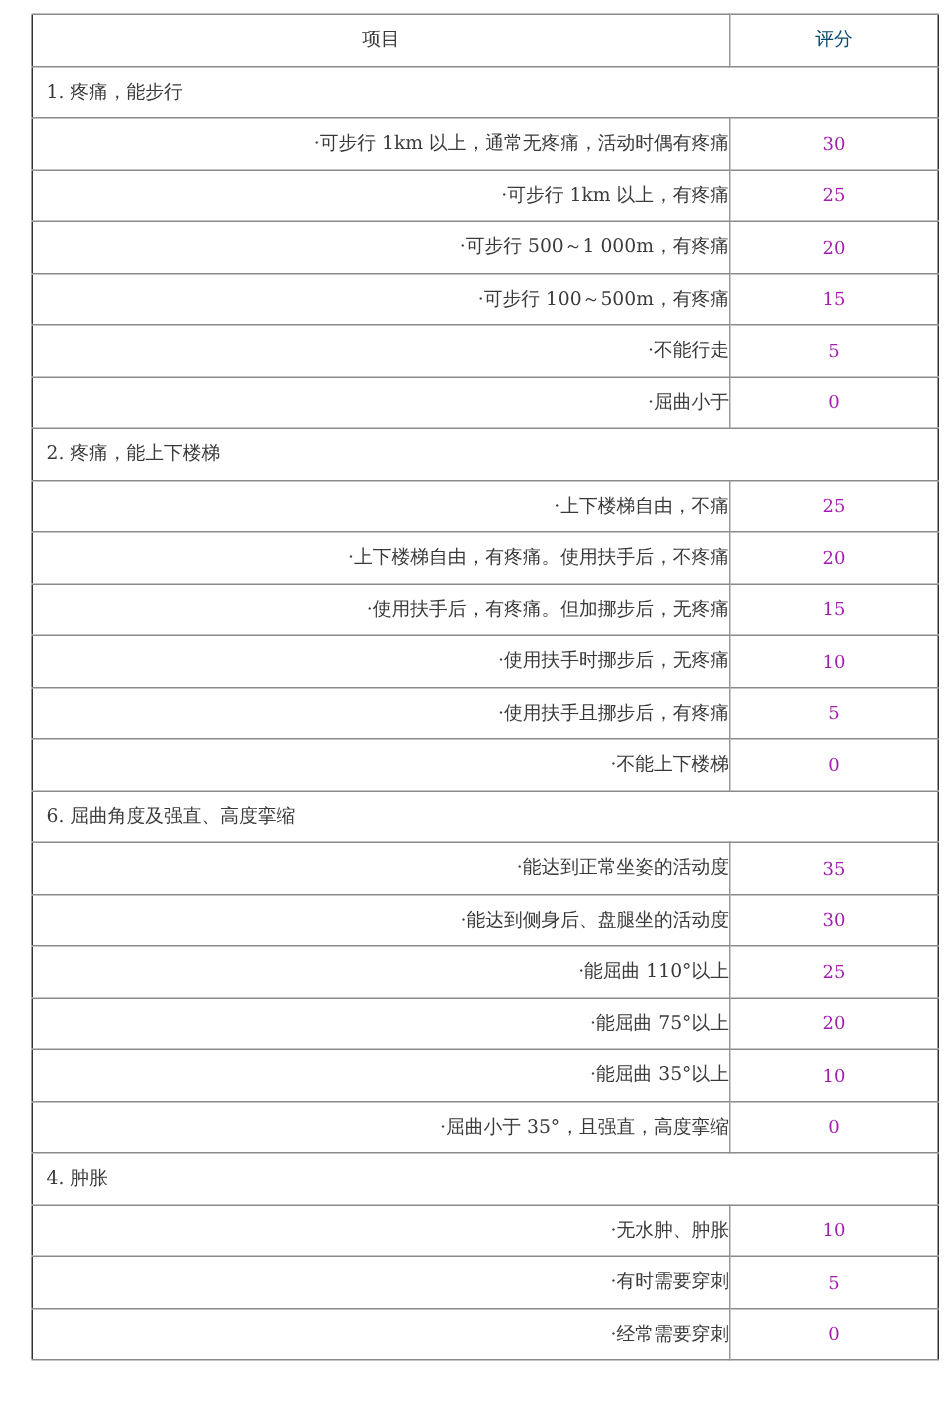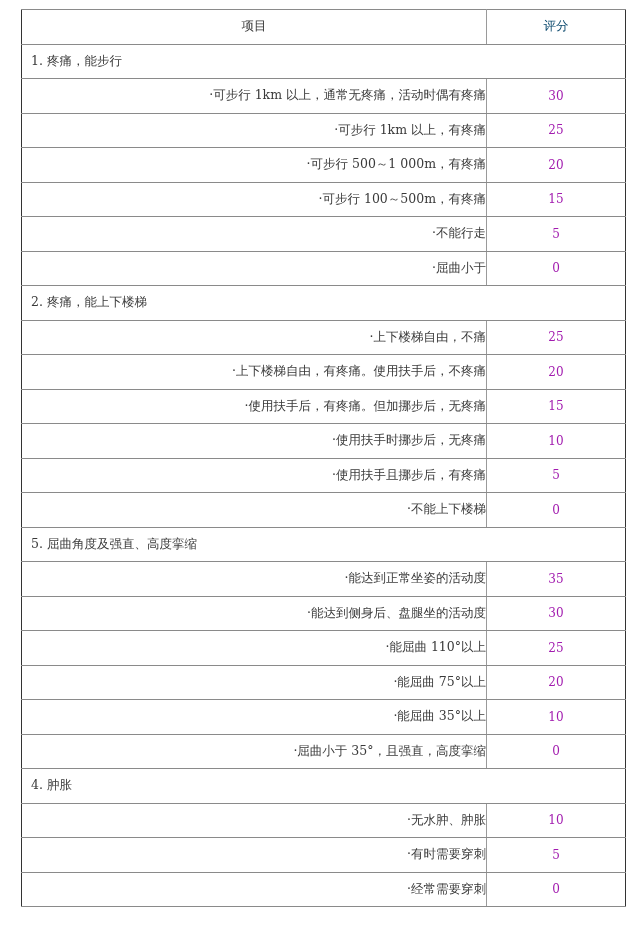--- a/index.html
+++ b/index.html
@@ -127,21 +127,21 @@
       </tr>
       <tr>
         <td class="item-cell"><span class="bullet">·</span><span>使用扶手且挪步后，有疼痛</span></td>
         <td class="score-cell">5</td>
       </tr>
       <tr>
         <td class="item-cell"><span class="bullet">·</span><span>不能上下楼梯</span></td>
         <td class="score-cell">0</td>
       </tr>
       <tr>
-        <td colspan="2" class="section-cell">5. 屈曲角度及强直、高度挛缩</td>
+        <td colspan="2" class="section-cell">6. 屈曲角度及强直、高度挛缩</td>
       </tr>
       <tr>
         <td class="item-cell"><span class="bullet">·</span><span>能达到正常坐姿的活动度</span></td>
         <td class="score-cell">35</td>
       </tr>
       <tr>
         <td class="item-cell"><span class="bullet">·</span><span>能达到侧身后、盘腿坐的活动度</span></td>
         <td class="score-cell">30</td>
       </tr>
       <tr>

